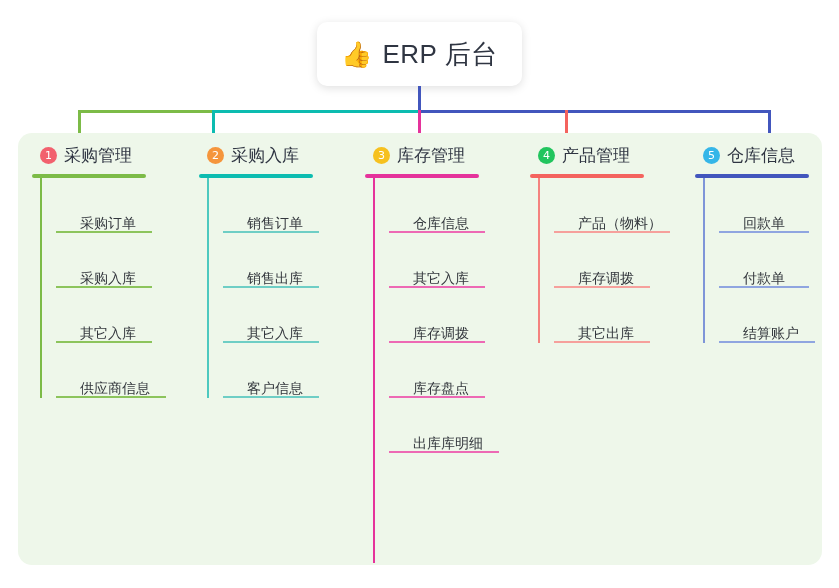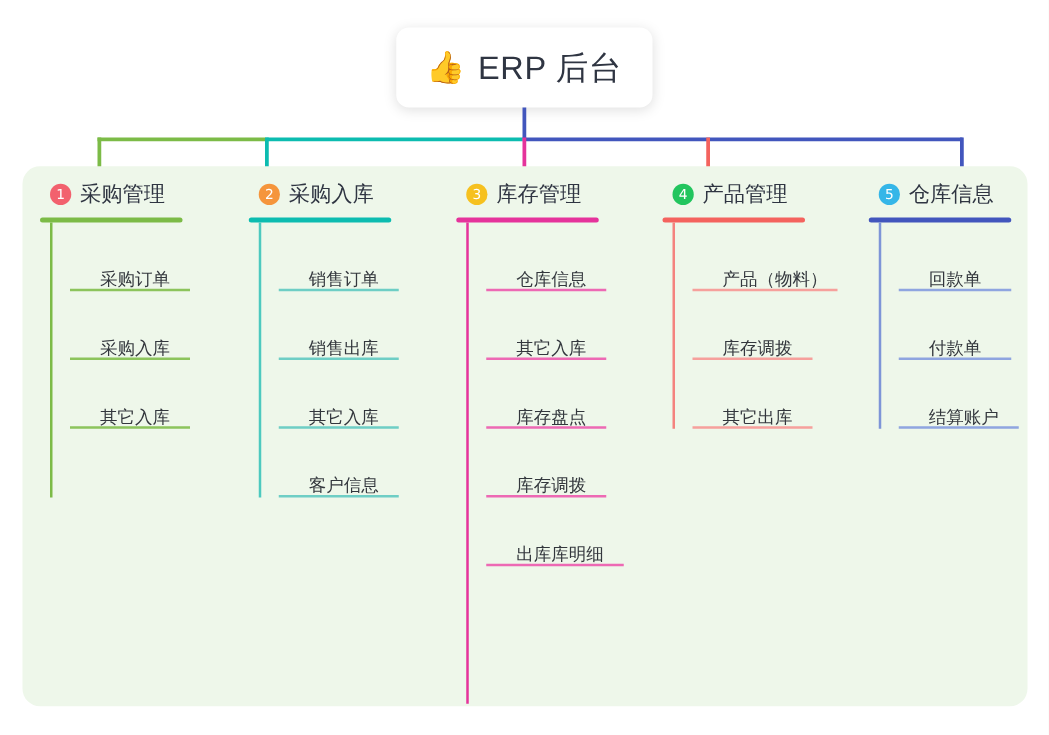--- a/index.html
+++ b/index.html
@@ -168,20 +168,24 @@
         <span class="leaf-rule" style="background:#8cc45c; width:96px;"></span>
       </div>
       <div class="leaf">
         <span class="leaf-text">采购入库</span>
         <span class="leaf-rule" style="background:#8cc45c; width:96px;"></span>
       </div>
       <div class="leaf">
         <span class="leaf-text">其它入库</span>
         <span class="leaf-rule" style="background:#8cc45c; width:96px;"></span>
       </div>
+      <div class="leaf">
+        <span class="leaf-text">供应商信息</span>
+        <span class="leaf-rule" style="background:#8cc45c; width:110px;"></span>
+      </div>
     </div>
   </div>
 
   <div class="branch" style="left:199px; width:152px;">
     <div class="branch-head">
       <span class="badge" style="background:#f5953c;">2</span>
       <span class="branch-label">采购入库</span>
     </div>
     <div class="head-rule" style="background:#0cbcb0; width:114px;"></div>
     <div class="items">
@@ -215,25 +219,25 @@
       <div class="spine" style="background:#e5339b; height:385px;"></div>
       <div class="leaf">
         <span class="leaf-text">仓库信息</span>
         <span class="leaf-rule" style="background:#ed69b4; width:96px;"></span>
       </div>
       <div class="leaf">
         <span class="leaf-text">其它入库</span>
         <span class="leaf-rule" style="background:#ed69b4; width:96px;"></span>
       </div>
       <div class="leaf">
+        <span class="leaf-text">库存调拨</span>
+        <span class="leaf-rule" style="background:#ed69b4; width:96px;"></span>
+      </div>
+      <div class="leaf">
         <span class="leaf-text">库存盘点</span>
-        <span class="leaf-rule" style="background:#ed69b4; width:96px;"></span>
-      </div>
-      <div class="leaf">
-        <span class="leaf-text">库存调拨</span>
         <span class="leaf-rule" style="background:#ed69b4; width:96px;"></span>
       </div>
       <div class="leaf">
         <span class="leaf-text">出库库明细</span>
         <span class="leaf-rule" style="background:#ed69b4; width:110px;"></span>
       </div>
     </div>
   </div>
 
   <div class="branch" style="left:530px; width:160px;">

